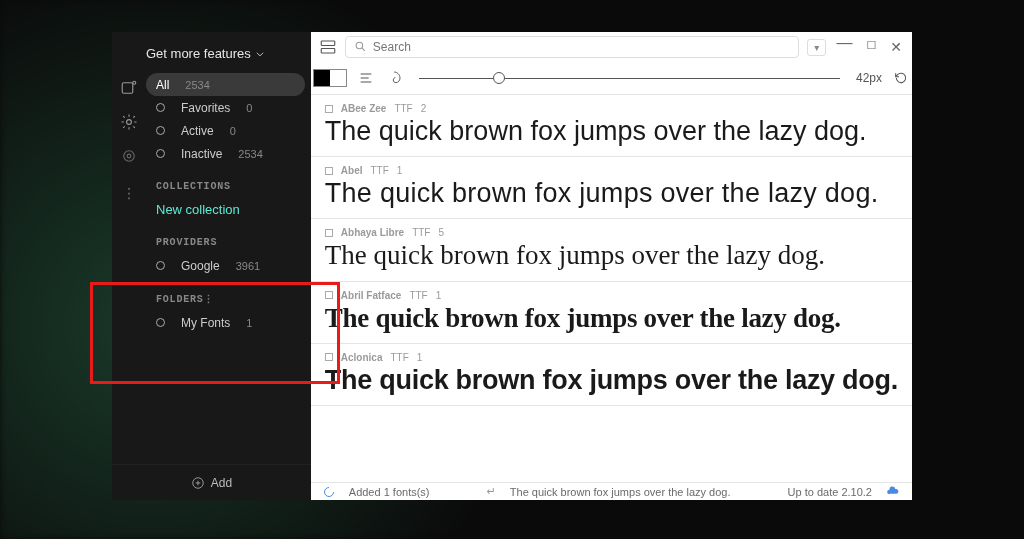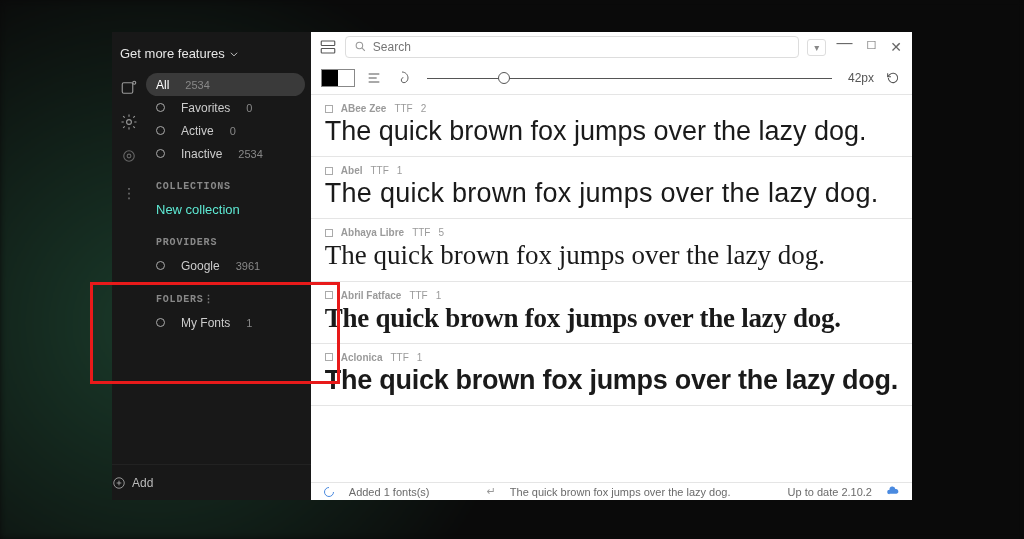--- a/index.html
+++ b/index.html
@@ -1,40 +1,40 @@
 <!DOCTYPE html>
 <html><head>
 <meta charset="utf-8">
 <style>
 * { margin: 0; padding: 0; box-sizing: border-box; }
 body { width: 1024px; height: 539px; background: #0a0a0a; font-family: -apple-system, BlinkMacSystemFont, "Segoe UI", Arial, sans-serif; overflow: hidden; position: relative; }
 .desktop-bg { position: absolute; inset: 0; background: radial-gradient(circle at 15% 60%, #1a3a2a 0%, #0a0a0a 40%), radial-gradient(circle at 85% 80%, #1a2a1a 0%, #0a0a0a 45%); filter: blur(3px); }
 .app-window { position: absolute; top: 32px; left: 112px; width: 800px; height: 468px; display: flex; background: #000; }
 .sidebar { width: 208px; background: #181818; color: #e6e6e6; display: flex; flex-direction: column; font-size: 12px; }
-.get-more { padding: 14px 20px 12px 8px; font-size: 13px; color: #e6e6e6; display: flex; align-items: center; gap: 4px; cursor: pointer; }
+.get-more { padding: 14px 20px 12px 8px; font-size: 13px; color: #e6e6e6; display: flex; align-items: center; gap: 4px; cursor: pointer; justify-content: center; }
 .sidebar-body { display: flex; flex: 1; }
 .icon-rail { width: 34px; display: flex; flex-direction: column; align-items: center; gap: 16px; padding-top: 6px; color: #888; }
 .icon-rail .ic { width: 18px; height: 18px; cursor: pointer; }
 .nav-col { flex: 1; padding-right: 6px; }
 .nav-item { display: flex; align-items: center; gap: 16px; padding: 4px 12px 4px 10px; height: 23px; border-radius: 12px; cursor: pointer; color: #ccc; }
 .nav-item.active { background: #3a3a3a; color: #fff; }
 .nav-item .dot { width: 9px; height: 9px; border: 1.5px solid #aaa; border-radius: 50%; flex-shrink: 0; }
 .nav-item .lbl { font-size: 12px; }
 .nav-item .cnt { font-size: 11px; color: #888; }
 .section-h { padding: 16px 12px 6px 10px; font-size: 10px; letter-spacing: .08em; color: #888; font-weight: 600; display: flex; justify-content: flex-start; align-items: center; font-family: Liberation Mono, monospace; }
 .new-coll { padding: 4px 12px 4px 10px; color: #5eead4; font-size: 13px; cursor: pointer; }
-.add-row { height: 36px; display: flex; align-items: center; justify-content: flex-start; gap: 6px; color: #bbb; border-top: 1px solid #222; cursor: pointer; margin-top: auto; }
+.add-row { height: 36px; display: flex; align-items: center; justify-content: center; gap: 6px; color: #bbb; border-top: 1px solid #222; cursor: pointer; margin-top: auto; }
 .main { flex: 1; background: #fff; display: flex; flex-direction: column; position: relative; }
 .titlebar { height: 30px; display: flex; align-items: center; padding: 0 8px; gap: 8px; }
 .titlebar .view-ic { color: #555; cursor: pointer; }
 .search-box { flex: 1; display: flex; align-items: flex-start; gap: 6px; padding: 3px 8px; border: 1px solid #ddd; border-radius: 4px; color: #888; font-size: 12px; }
 .search-box input { border: none; outline: none; flex: 1; font-size: 12px; color: #444; background: transparent; }
 .win-btns { display: flex; gap: 14px; color: #666; padding: 0 2px; }
 .win-btns span { cursor: pointer; }
-.toolbar { height: 32px; display: flex; align-items: center; padding: 0 10px; gap: 10px; }
+.toolbar { height: 32px; display: flex; align-items: center; padding: 0 2px; gap: 10px; }
 .tb-swatch { width: 34px; height: 18px; border: 1px solid #888; display: flex; cursor: pointer; }
 .tb-swatch .blk { flex: 1; background: #000; }
 .tb-swatch .wht { flex: 1; background: #fff; }
 .tb-i { color: #555; cursor: pointer; width: 18px; height: 18px; display: flex; align-items: center; justify-content: center; }
 .slider { flex: 1; height: 20px; position: relative; display: flex; align-items: center; margin: 0 6px; cursor: pointer; }
 .slider .track { height: 1px; background: #555; width: 100%; }
 .slider .thumb { position: absolute; left: 19%; width: 12px; height: 12px; border: 1.5px solid #555; border-radius: 50%; background: #fff; top: 50%; transform: translate(-50%, -50%); }
 .size-lbl { font-size: 12px; color: #555; }
 .font-list { flex: 1; overflow: hidden; border-top: 1px solid #e5e5e5; }
 .font-row { border-bottom: 1px solid #e5e5e5; padding: 8px 14px 10px 14px; }

